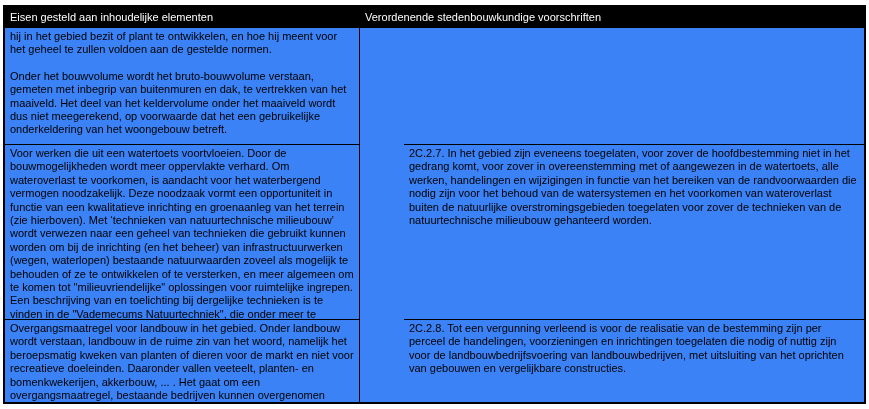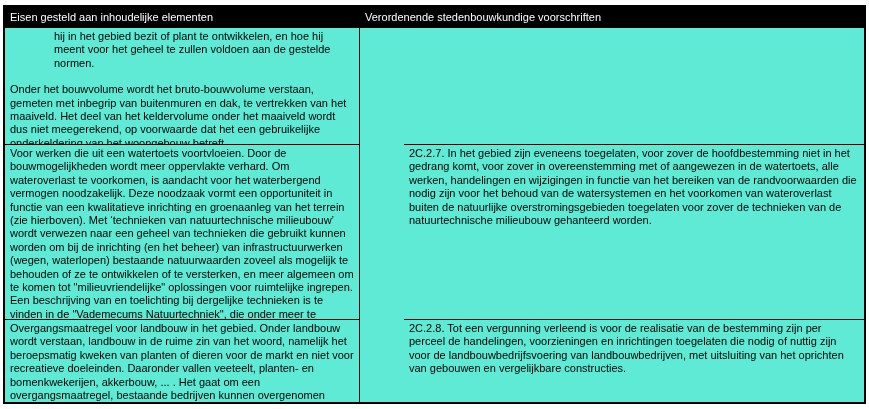--- a/index.html
+++ b/index.html
@@ -21,21 +21,21 @@
     position: absolute;
     left: 3px;
     top: 5px;
     width: 863px;
     height: 399px;
     box-sizing: border-box;
     border: 2px solid #000000;
     display: grid;
     grid-template-columns: 355px 1fr;
     grid-template-rows: 21px 117px 175px 1fr;
-    background: #5eead4;
+    background: #3b82f6;
   }
   .cell {
     box-sizing: border-box;
     border-right: 1px solid #000000;
     border-bottom: 1px solid #000000;
     padding: 2px 5px 2px 5px;
     overflow: hidden;
     font-size: 11px;
     line-height: 13.4px;
     color: #000000;
@@ -52,21 +52,20 @@
     font-size: 11px;
     line-height: 14px;
     white-space: nowrap;
     overflow: hidden;
   }
   .cell p {
     margin: 0;
   }
   .cell p.para-gap {
     margin-bottom: 13px;
-    margin-left: 44px;
   }
 </style>
 </head>
 <body>
 
 <div class="page">
   <div class="doc-table">
 
     <div class="th">Eisen gesteld aan inhoudelijke elementen</div>
     <div class="th col-last">Verordenende stedenbouwkundige voorschriften</div>

